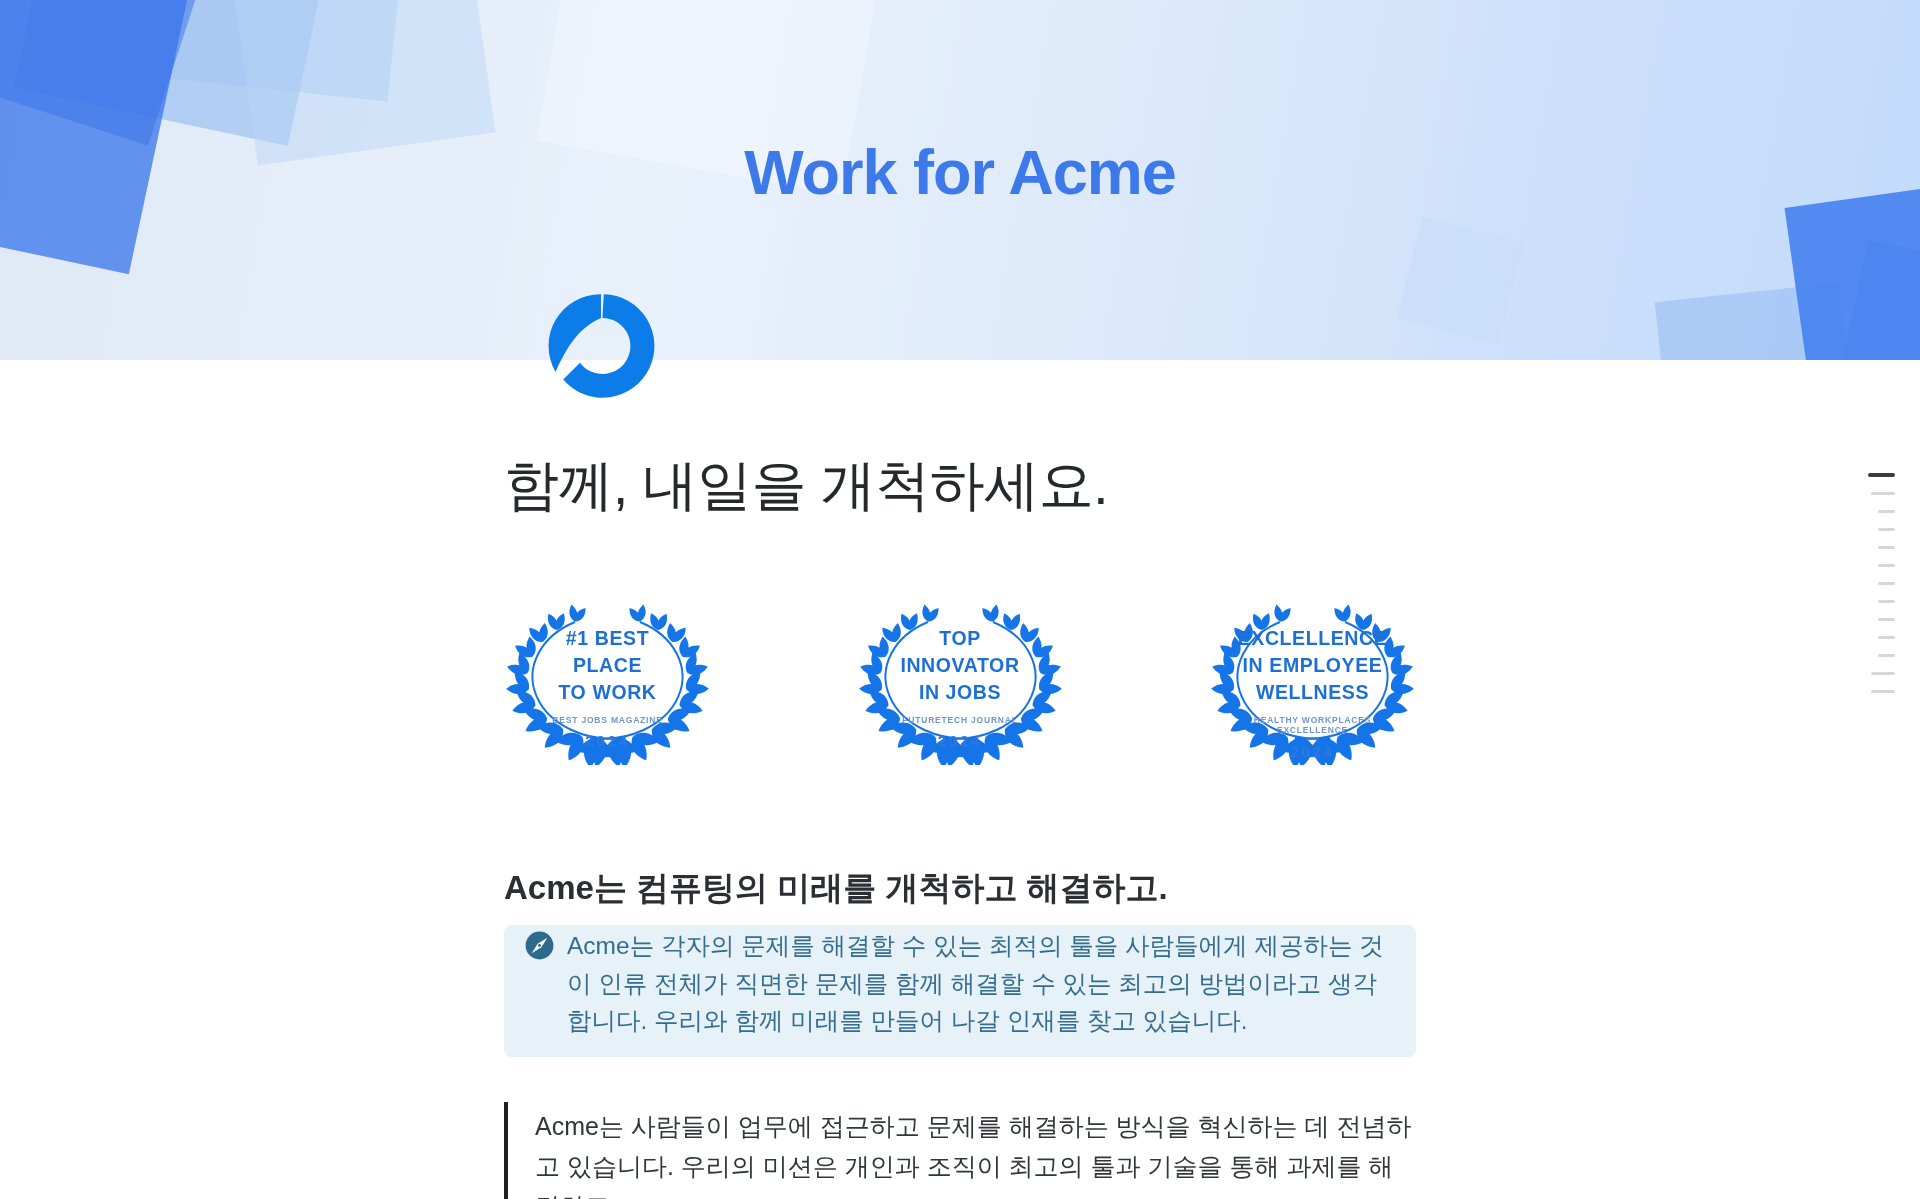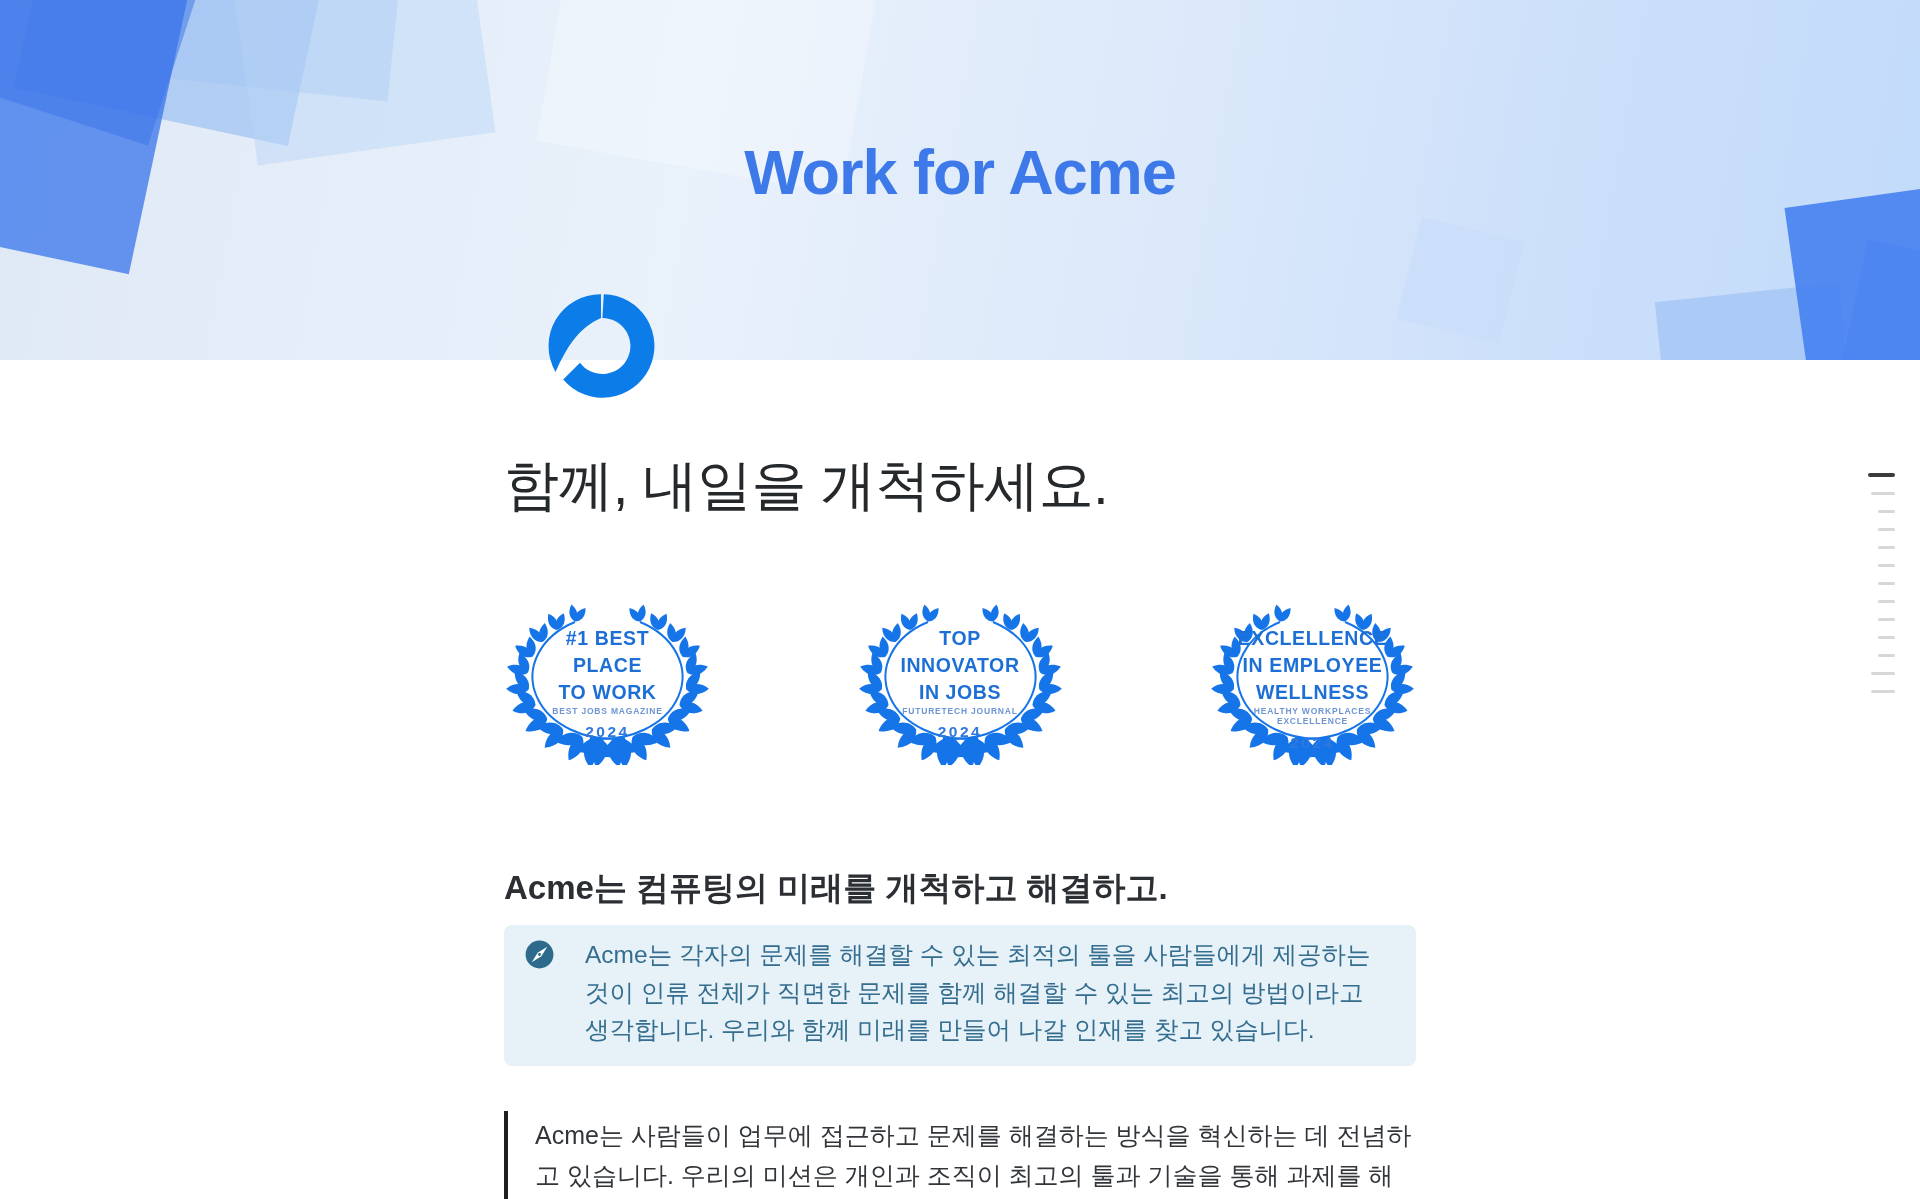--- a/index.html
+++ b/index.html
@@ -32,30 +32,30 @@
 
   h1.page-title { font-size:55px; line-height:1.3; font-weight:400; color:#26292c; letter-spacing:-0.5px; }
 
   
   .badges { display:flex; justify-content:space-between; margin-top:76px; padding:0 2px; }
   .badge { position:relative; width:203px; height:167px; }
   .badge svg.wreath { position:absolute; left:0; top:0; }
   .badge-text { position:absolute; left:0; top:0; width:100%; height:100%;
     display:flex; flex-direction:column; align-items:center; padding-top:27px; text-align:center; }
   .badge-title-line { font-size:19.5px; line-height:27px; font-weight:700; letter-spacing:0.6px; color:#1d6fd6; }
-  .badge-sub { }
+  .badge-sub { margin-top:9px; }
   .badge-sub-line { font-size:8.5px; line-height:10.5px; font-weight:600; letter-spacing:0.8px; color:#6d95d4; }
   .badge-year { margin-top:7px; font-size:15.5px; font-weight:600; letter-spacing:2.5px; color:#2f78dc; }
 
   
   h2.section-heading { margin-top:102px; font-size:33px; line-height:1.3; font-weight:700; color:#2b2f33; }
 
   
-  .callout { margin-top:16px; display:flex; gap:31px; align-items:flex-start;
-    background:#e6f1f8; border-radius:8px; padding:11px 22px 17px 21px; }
+  .callout { margin-top:16px; display:flex; gap:13px; align-items:flex-start;
+    background:#e6f1f8; border-radius:8px; padding:2px 22px 17px 21px; }
   .callout-icon { flex:0 0 29px; width:29px; height:29px; margin-top:4px; }
   .callout-text { font-size:24.5px; line-height:37.5px; color:#346d8e; }
 
   
   .quote { margin-top:45px; border-left:4px solid #1f1f1f; padding:4px 0 4px 27px; }
   .quote-text { font-size:25px; line-height:40px; color:#32363a; }
 
   
   .outline { position:absolute; top:473px; right:25px; display:flex; flex-direction:column;
     align-items:flex-end; gap:15px; }

